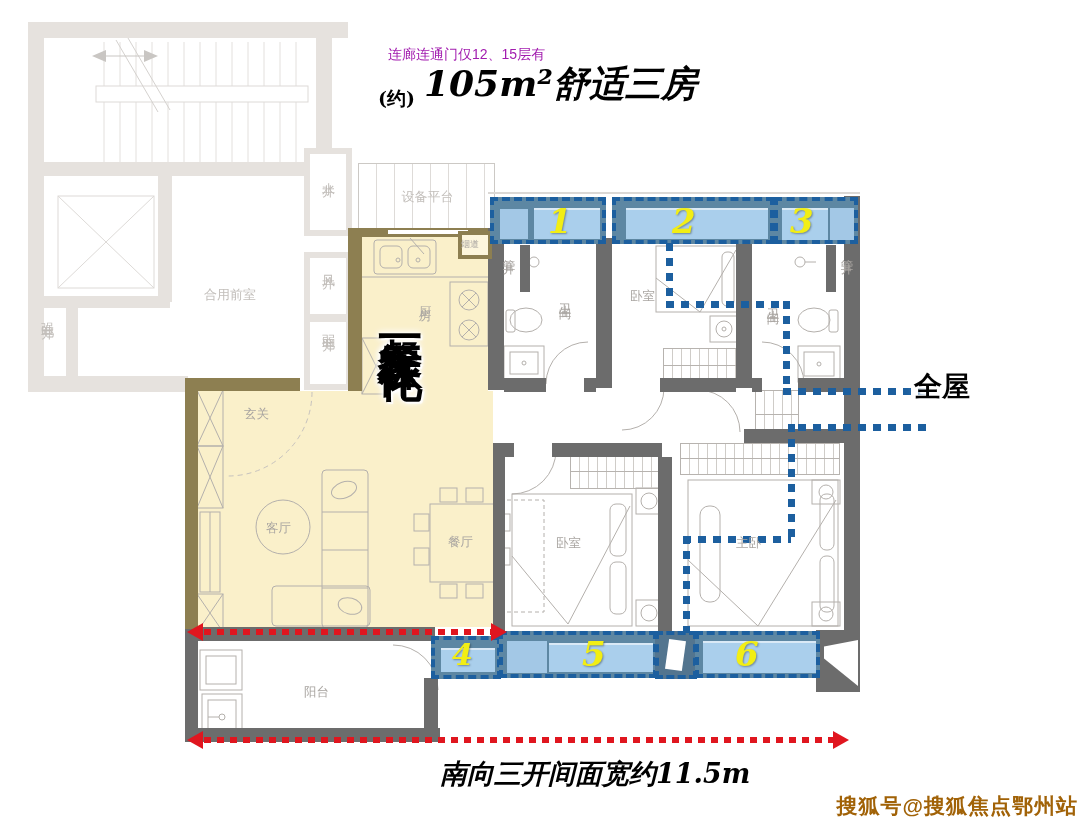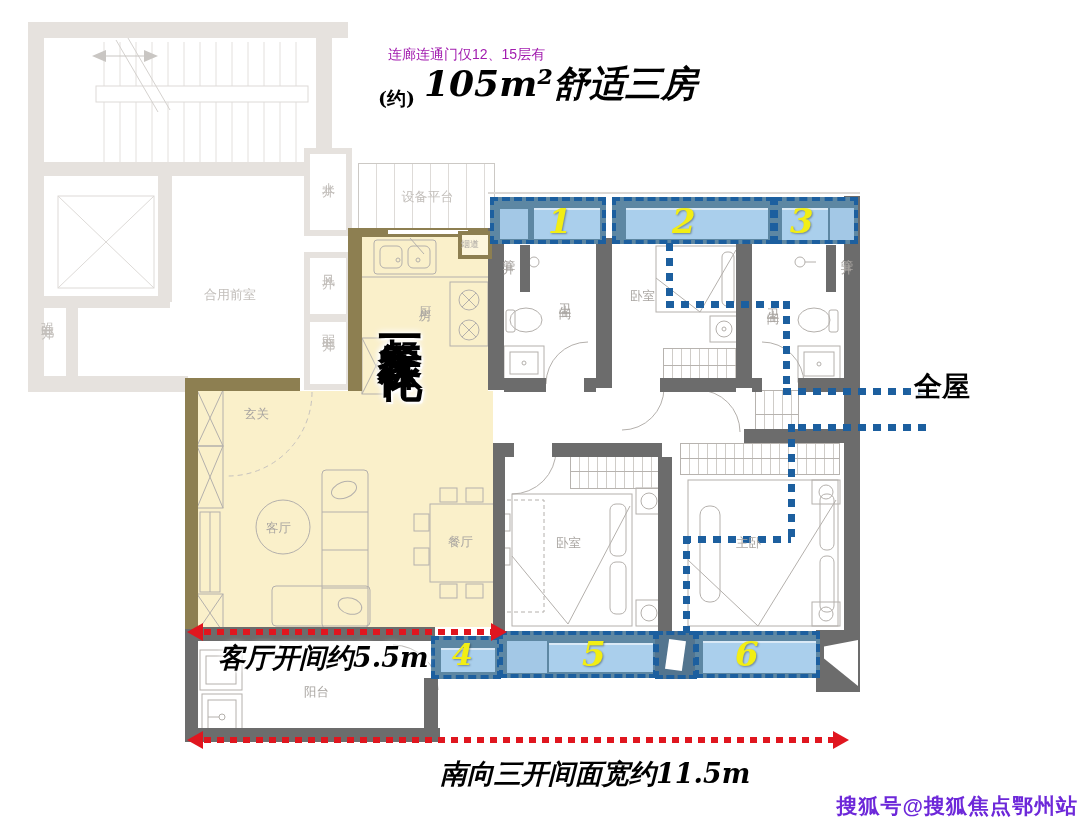--- a/index.html
+++ b/index.html
@@ -38,21 +38,21 @@
   .callig{position:absolute;z-index:8;color:#000;font-weight:bold;font-family:"DejaVu Serif",serif;
           text-shadow:0 0 3px #fff,0 0 6px #fff,0 0 9px #fff,2px 2px 1px rgba(255,255,255,.9);white-space:nowrap;}
   .ital{font-style:italic;}
   #equip{position:absolute;left:358px;top:163px;width:137px;height:66px;z-index:2;border:1px solid #ccc9c5;
          background:repeating-linear-gradient(90deg,transparent 0 17px,#dedbd8 17px 18px);box-sizing:border-box;}
   #flue-box{position:absolute;left:458px;top:231px;width:34px;height:28px;border:4px solid #8d7f51;
             background:#fdf6dd;box-sizing:border-box;z-index:5;}
   #door-slab{position:absolute;left:667px;top:640px;width:17px;height:30px;background:#fff;transform:rotate(8deg);z-index:6;}
   #corner-notch{position:absolute;left:824px;top:640px;width:34px;height:46px;background:#fff;z-index:5;
                 clip-path:polygon(0 14%,100% 0,100% 100%,0 40%);}
-  #watermark{position:absolute;right:2px;top:792px;z-index:9;font-weight:bold;font-size:21px;color:#6d28d9;letter-spacing:1px;
+  #watermark{position:absolute;right:2px;top:792px;z-index:9;font-weight:bold;font-size:21px;color:#a16207;letter-spacing:1px;
              text-shadow:1px 1px 0 #fff,-1px -1px 0 #fff,1px -1px 0 #fff,-1px 1px 0 #fff,2px 2px 3px rgba(255,255,255,.9);}
   svg.lines{position:absolute;left:0;top:0;z-index:2;}
 </style>
 </head>
 <body>
 
 <div id="canvas">
 
   <div class="fill" style="left:198px;top:391px;width:295px;height:236px;background:#faf0ca;"></div>
   <div class="fill" style="left:362px;top:237px;width:126px;height:154px;background:#faf0ca;"></div>
@@ -317,17 +317,16 @@
   <div class="lbl" style="left:266px;top:520px;">客厅</div>
   <div class="lbl" style="left:448px;top:534px;">餐厅</div>
   <div class="lbl" style="left:304px;top:684px;">阳台</div>
 
   <div class="abs" style="left:388px;top:46px;font-size:14px;color:#a21caf;z-index:7;">连廊连通门仅12、15层有</div>
   <div class="callig" style="left:378px;top:86px;font-size:19px;">(约)</div>
   <div class="callig ital" style="left:424px;top:60px;font-size:36px;">105m²舒适三房</div>
 
   <div class="callig" style="left:370px;top:302px;writing-mode:vertical-rl;text-orientation:upright;font-size:45px;letter-spacing:4px;">餐客厅一体化</div>
   <div class="callig" style="left:914px;top:368px;font-size:28px;">全屋</div>
-  <div class="callig ital" style="left:218px;top:640px;font-size:27px;">客厅开间约5.5m</div>
   <div class="callig ital" style="left:440px;top:756px;font-size:27px;">南向三开间面宽约11.5m</div>
 
   <div id="watermark">搜狐号@搜狐焦点鄂州站</div>
 </div>
 
 </body></html>

